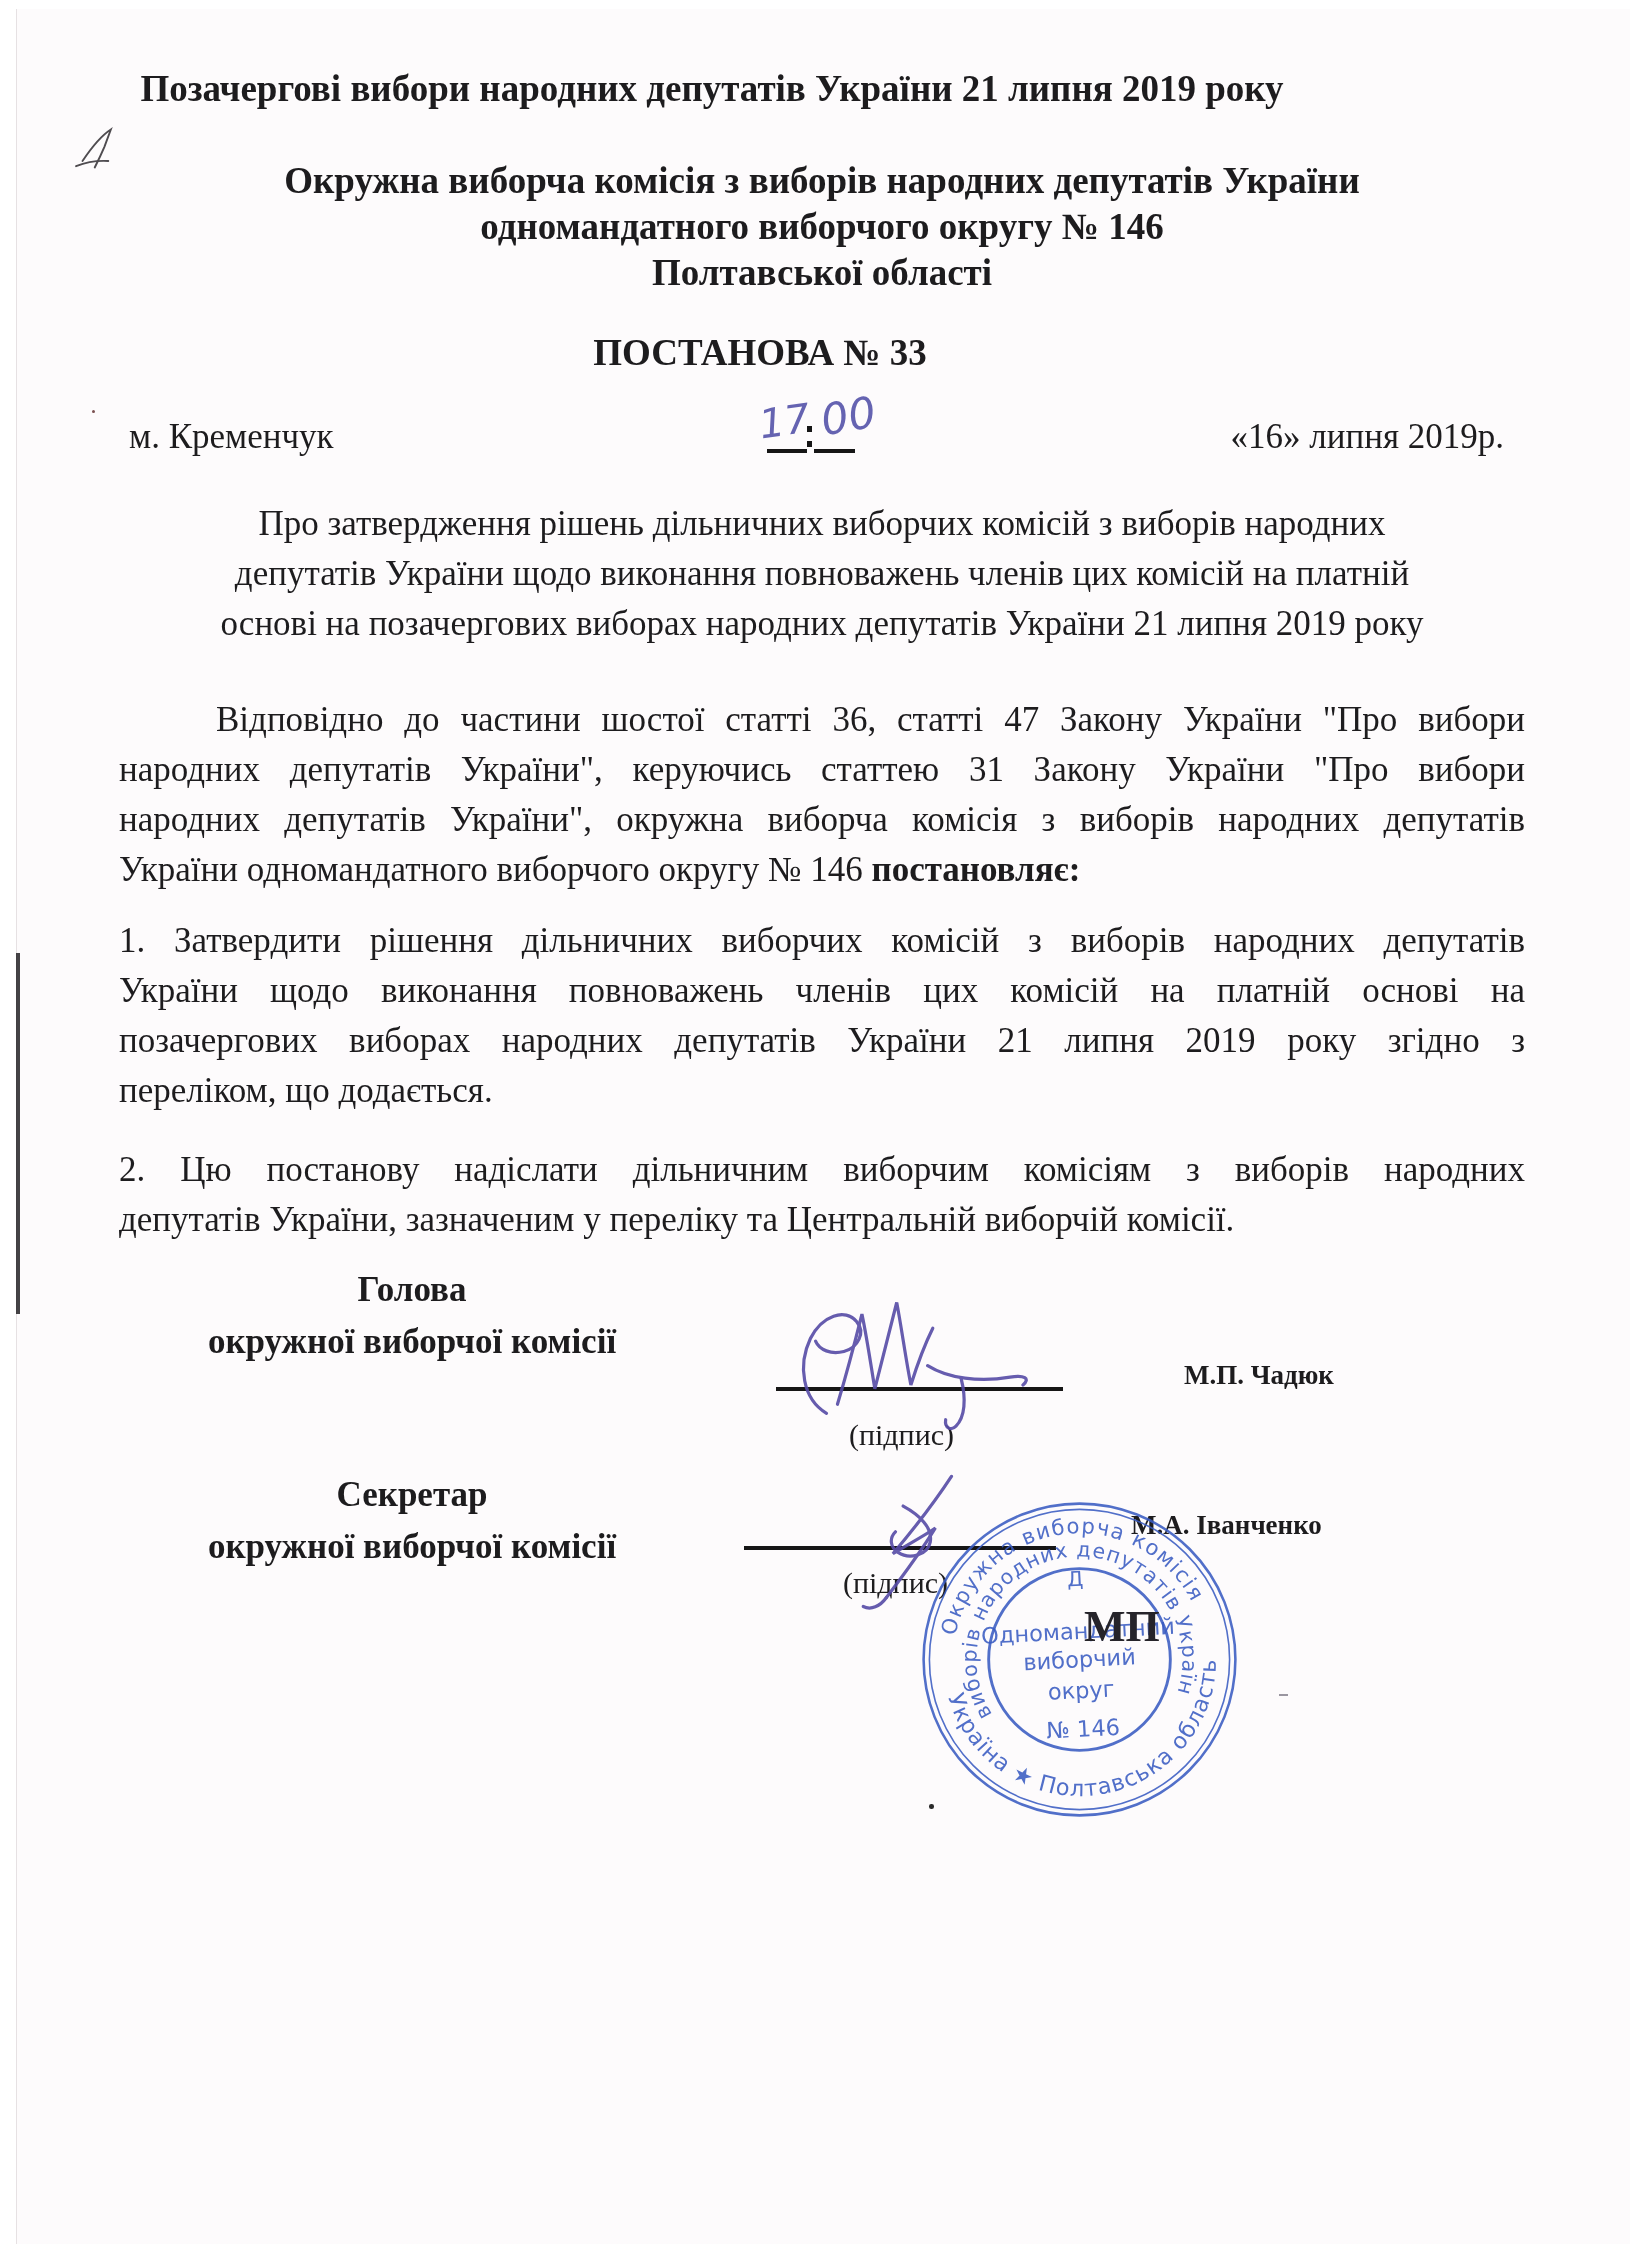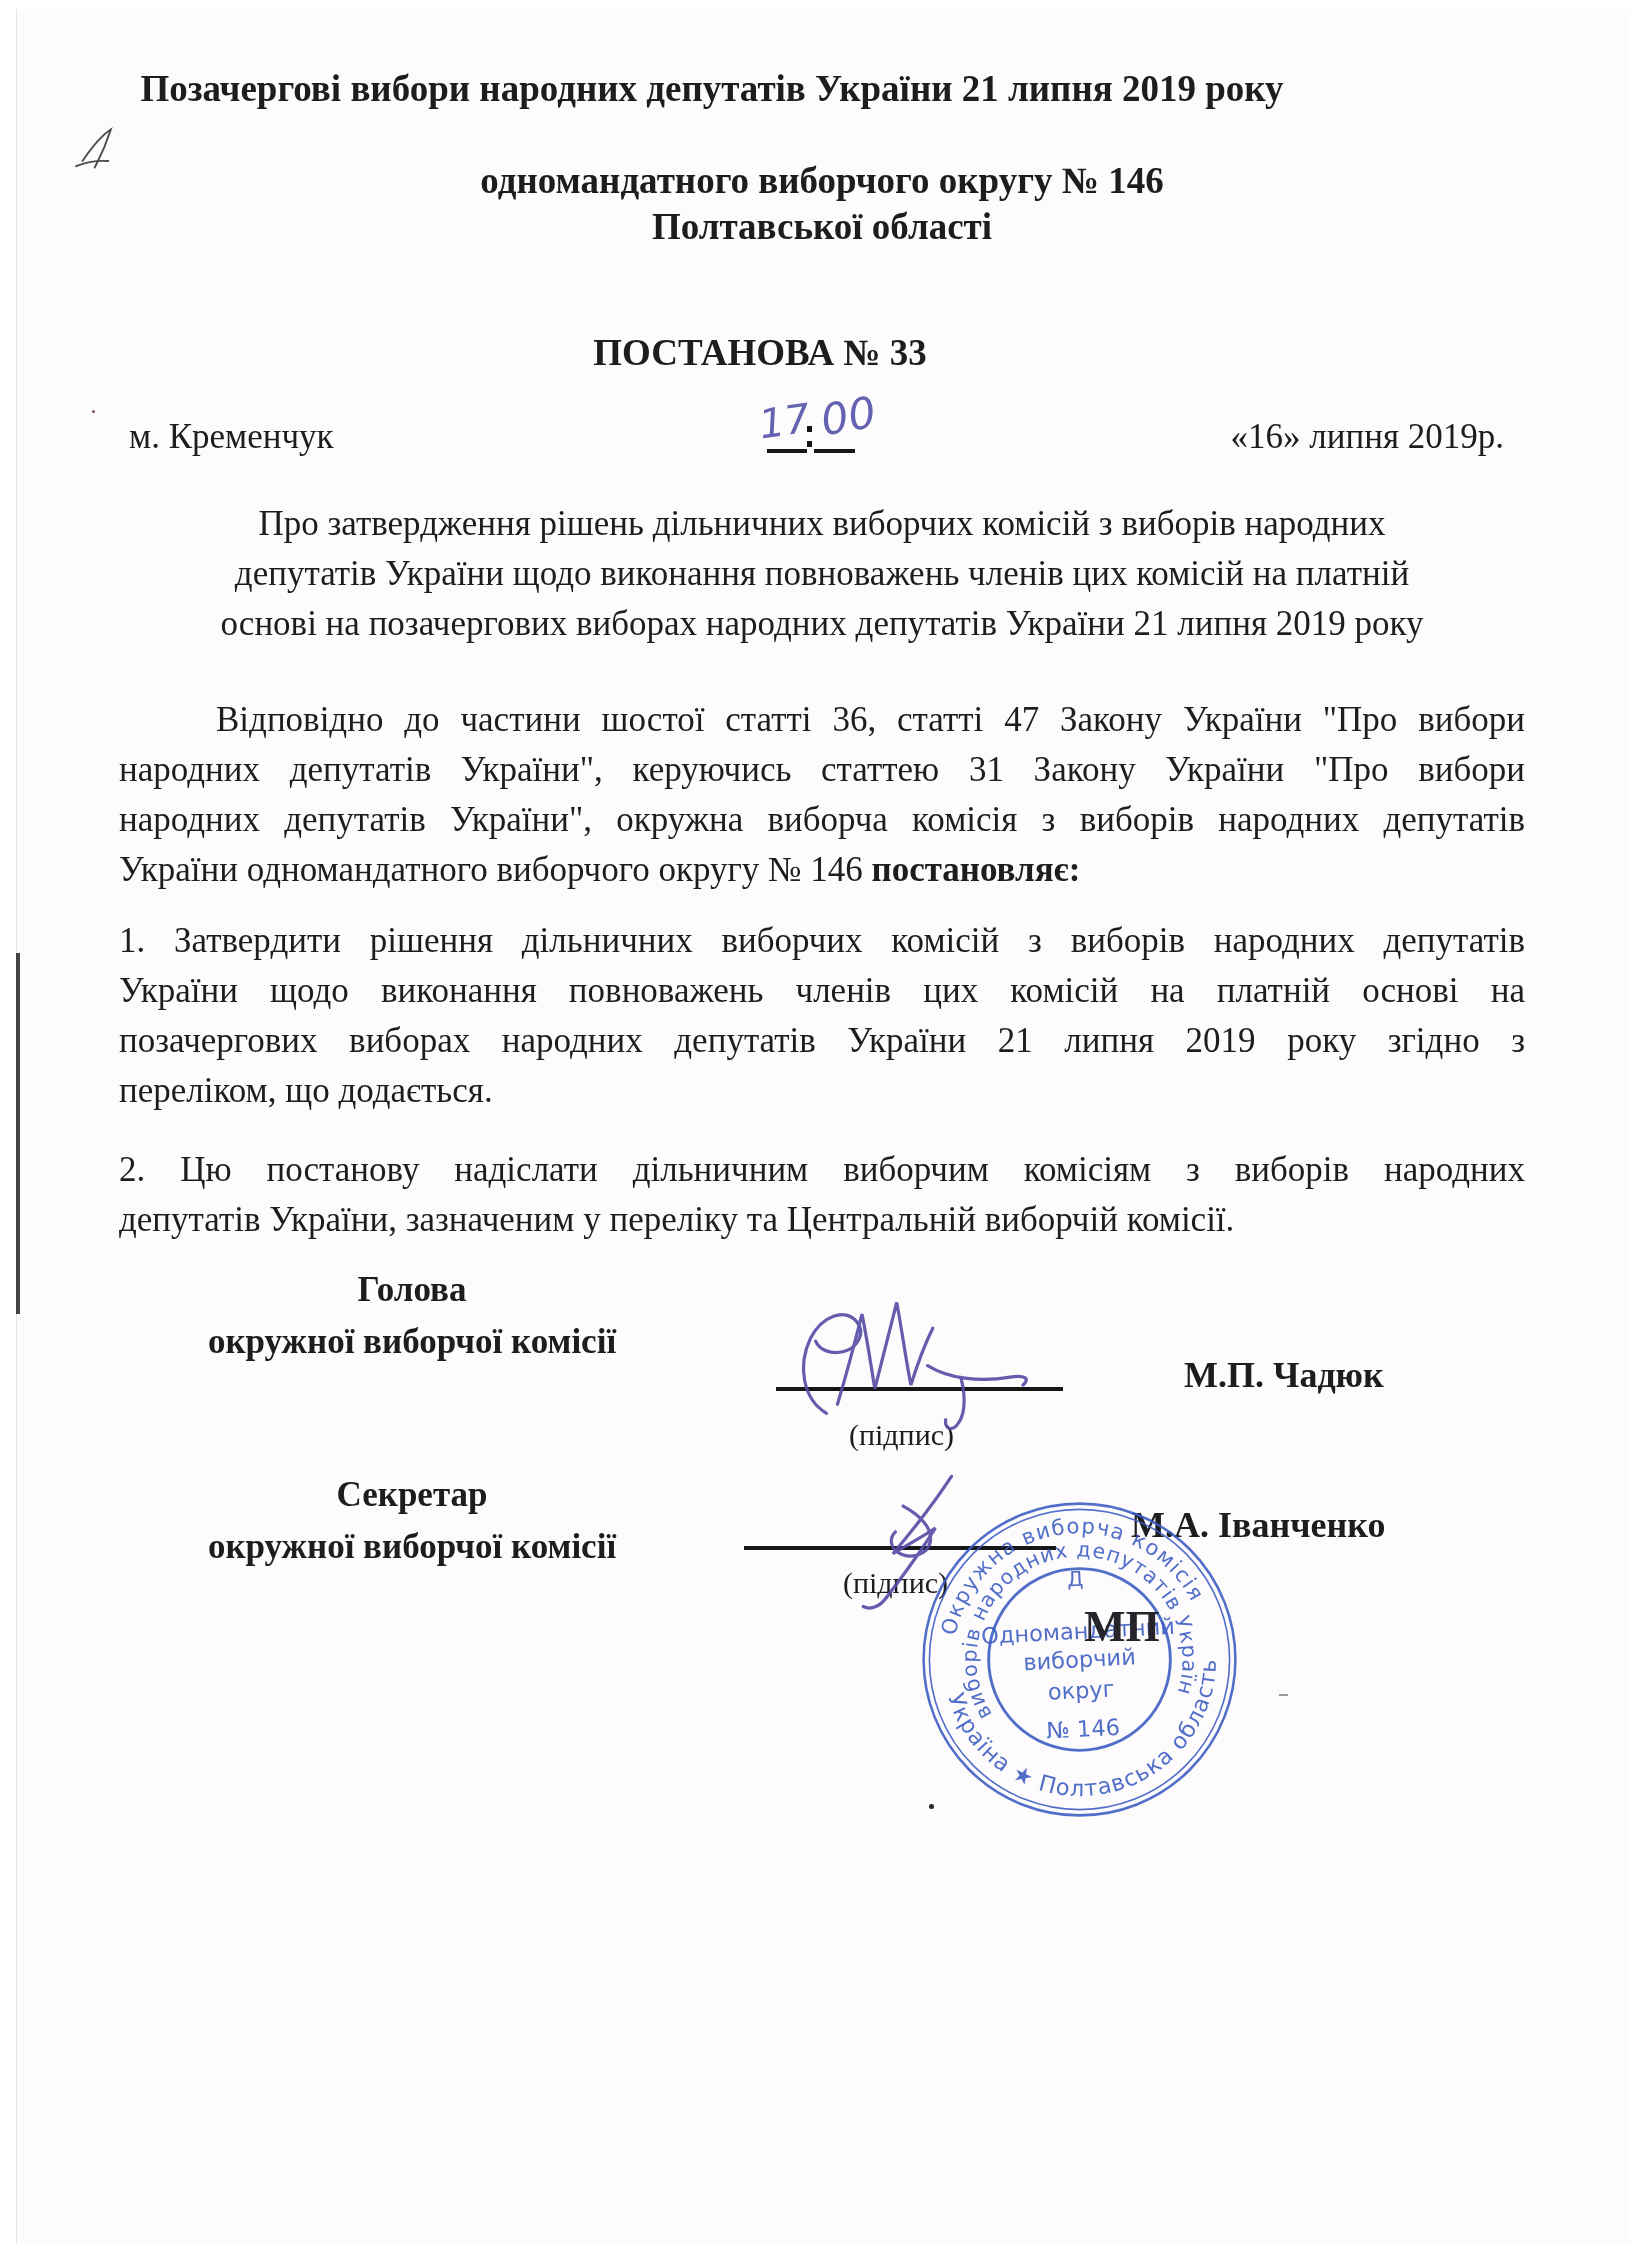--- a/index.html
+++ b/index.html
@@ -41,21 +41,21 @@
   .p-item2{top:1145px;}
   .jline{text-align:justify;text-align-last:justify;white-space:nowrap;}
   .lastline{text-align:left;white-space:nowrap;}
   .indent{text-indent:97px;}
 
   
   .role{left:119px;width:586px;text-align:center;font-size:35px;font-weight:bold;line-height:52px;}
   .role1{top:1264px;} .role2{top:1469px;}
   .sig-caption{font-size:30px;line-height:36px;text-align:center;width:193px;}
   .cap1{left:805px;top:1417px;} .cap2{left:799px;top:1565px;}
-  .sig-name{font-size:36px;font-weight:bold;line-height:41px;white-space:nowrap;}
+  .sig-name{font-size:27px;font-weight:bold;line-height:41px;white-space:nowrap;}
   .name1{left:1184px;top:1355px;} .name2{left:1131px;top:1505px;}
   .sline1{left:776px;top:1387px;width:287px;}
   .sline2{left:744px;top:1546px;width:312px;}
 
   
   .stamp-svg{left:912px;top:1492px;width:335px;height:335px;}
   .mp-mark{left:1084px;top:1601px;font-size:44px;font-weight:bold;line-height:52px;color:#26242a;z-index:6;}
 
   .ink-layer{left:0;top:0;width:1644px;height:2261px;z-index:7;pointer-events:none;}
 
@@ -72,20 +72,21 @@
 <div class="page"></div>
 
 <div class="abs edge-faint"></div>
 <div class="abs edge-dark"></div>
 <div class="abs speck1"></div>
 <div class="abs speck2"></div>
 <div class="abs speck3"></div>
 
 <div class="abs h-election center nowrap">Позачергові вибори народних депутатів України 21 липня 2019 року</div>
 <div class="abs h-commission">
+  <div class="center nowrap">Окружна виборча комісія з виборів народних депутатів України</div>
   <div class="center nowrap">одномандатного виборчого округу № 146</div>
   <div class="center nowrap">Полтавської області</div>
 </div>
 <div class="abs h-resolution center nowrap">ПОСТАНОВА № 33</div>
 
 <div class="abs dl-place nowrap">м. Кременчук</div>
 <div class="abs dl-date nowrap">«16» липня 2019р.</div>
 <div class="blank-line" style="left:767px;top:449px;width:40px;"></div>
 <div class="blank-line" style="left:814px;top:449px;width:41px;"></div>
 <div class="colon-dot" style="left:807px;top:426px;"></div>

